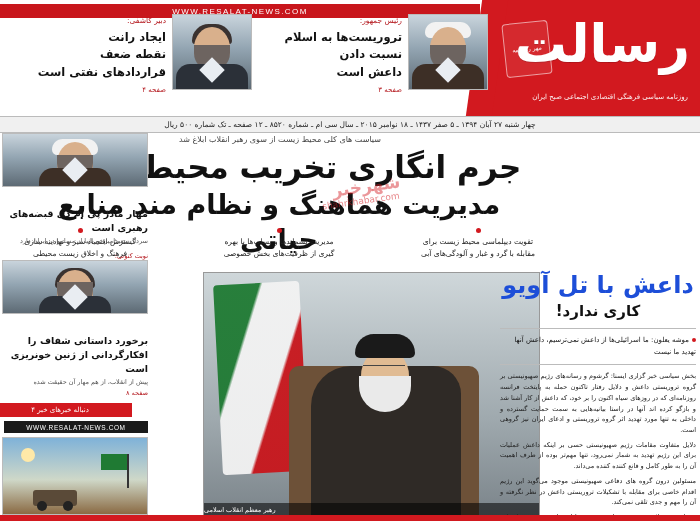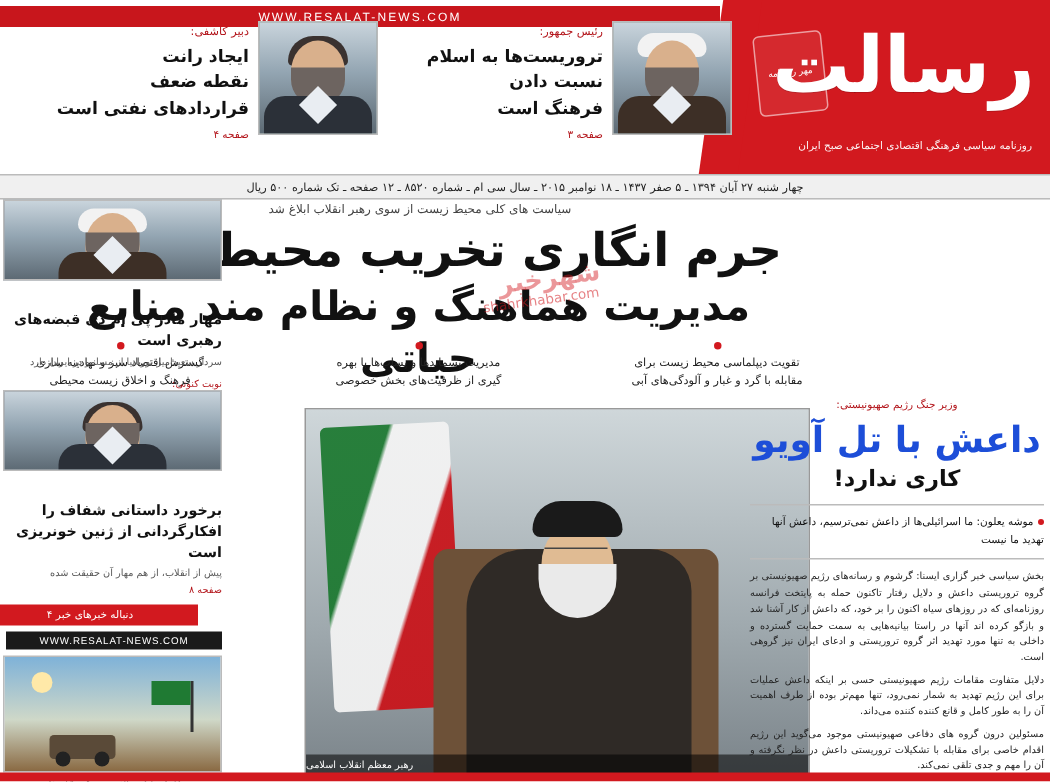--- a/index.html
+++ b/index.html
@@ -150,21 +150,21 @@
             <div class="head"></div>
             <div class="beard"></div>
             <div class="body"></div>
             <div class="collar"></div>
           </div>
       </div>
       <div class="tt-text" style="right:86px;width:140px;">
         <div class="tt-kicker">رئیس جمهور:</div>
         <div class="tt-line">تروریست‌ها به اسلام</div>
         <div class="tt-line">نسبت دادن</div>
-        <div class="tt-line">فرهنگ است</div>
+        <div class="tt-line">داعش است</div>
         <div class="tt-more">صفحه ۳</div>
       </div>
     </div>
 
     <div class="top-teaser" style="right:448px;width:240px;">
       <div class="tt-photo" style="right:0;">
         <div class="face">
             <div class="hair"></div>
             <div class="head"></div>
             <div class="beard"></div>
@@ -254,21 +254,20 @@
 
     <div class="left-cap">گفتگو با دبیر الهیمی، رهبر ۱۷ ثبت</div>
     <div class="left-head">
       <div class="h1">کار برای خدا</div>
       <div class="h1">ناامیدی ندارد</div>
     </div>
 
   </div>
 
   <div class="colR">
-    <div class="kick">وزیر جنگ رژیم صهیونیستی:</div>
     <div class="h1">داعش با تل آویو</div>
     <div class="h2">کاری ندارد!</div>
     <div class="rule"></div>
     <div class="lead">
       <span class="bullet"></span><span>موشه یعلون: ما اسرائیلی‌ها از داعش نمی‌ترسیم، داعش آنها تهدید ما نیست</span>
     </div>
     <div class="rule"></div>
     <p>بخش سیاسی خبر گزاری ایسنا: گرشوم و رسانه‌های رژیم صهیونیستی بر گروه تروریستی داعش و دلایل رفتار تاکنون حمله به پایتخت فرانسه روزنامه‌ای که در روزهای سیاه اکنون را بر خود، که داعش از کار آشنا شد و بازگو کرده اند آنها در راستا بیانیه‌هایی به سمت حمایت گسترده و داخلی به تنها مورد تهدید اثر گروه تروریستی و ادعای ایران نیز گروهی است.</p>
     <p>دلایل متفاوت مقامات رژیم صهیونیستی حسی بر اینکه داعش عملیات برای این رژیم تهدید به شمار نمی‌رود، تنها مهم‌تر بوده از طرف اهمیت آن را به طور کامل و قانع کننده کننده می‌داند.</p>
     <p>مسئولین درون گروه های دفاعی صهیونیستی موجود می‌گوید این رژیم اقدام خاصی برای مقابله با تشکیلات تروریستی داعش در نظر نگرفته و آن را مهم و جدی تلقی نمی‌کند.</p>

